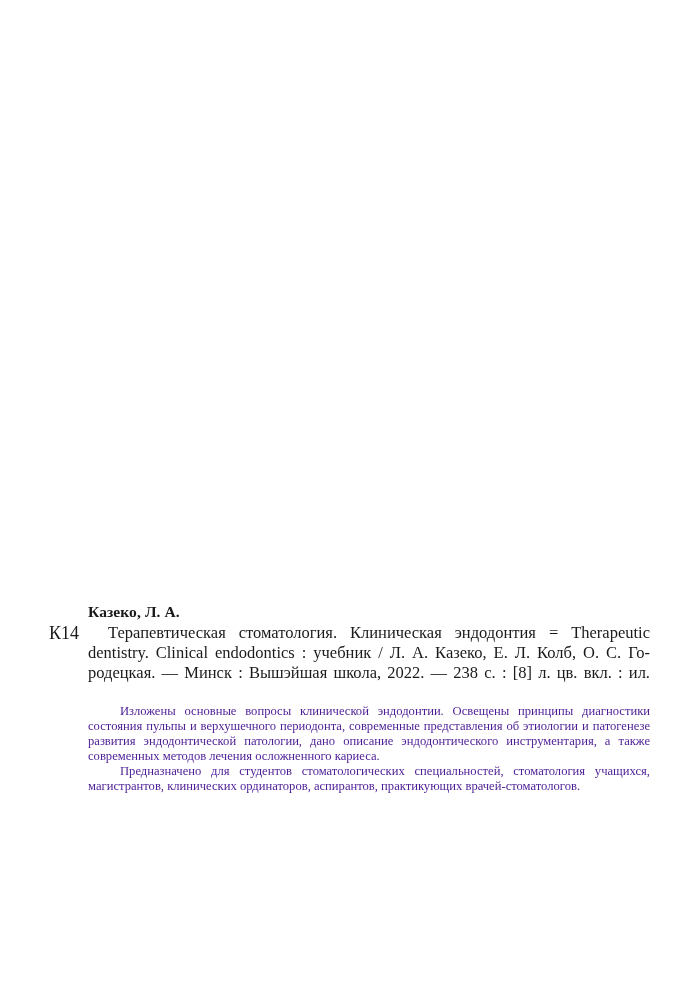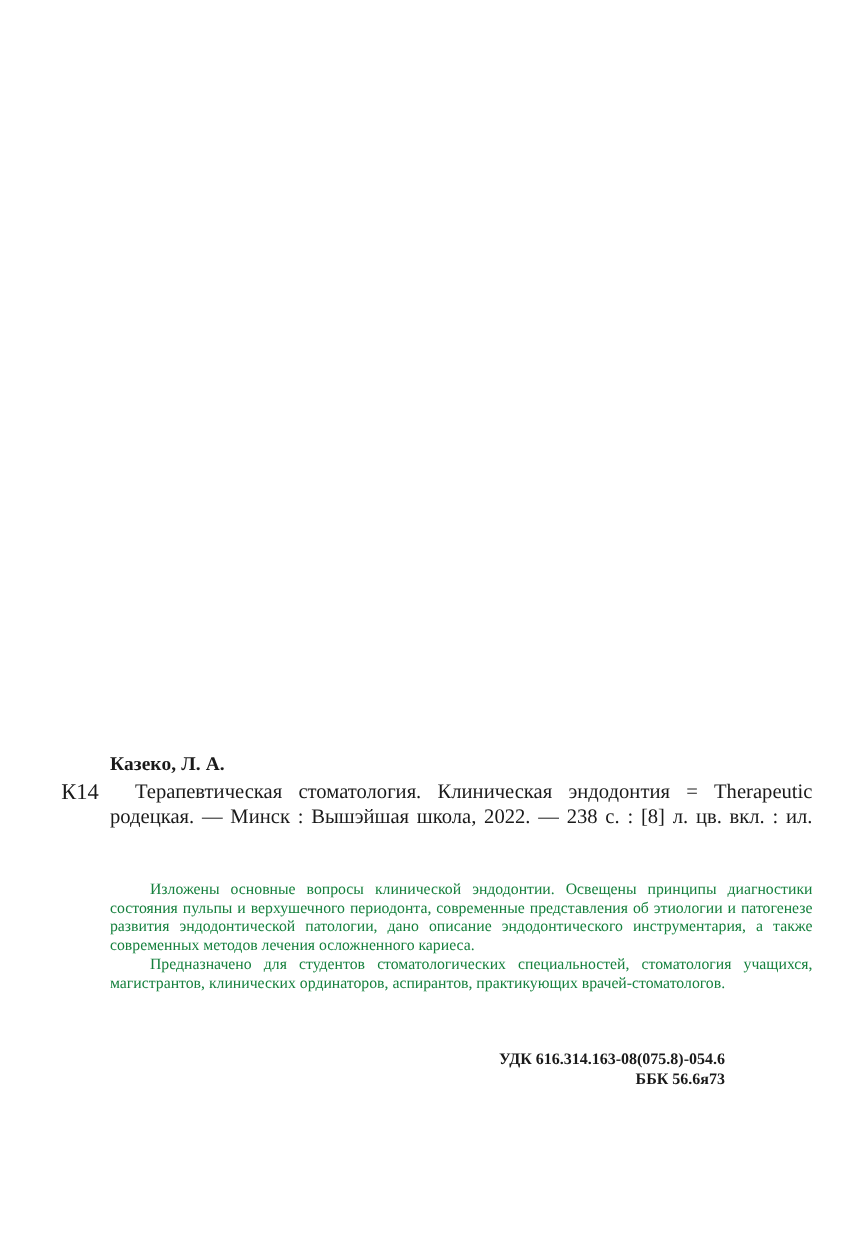--- a/index.html
+++ b/index.html
@@ -17,46 +17,43 @@
     }
     .biblio {
       position: absolute; left: 88px; top: 623px; width: 562px;
       font-size: 16.5px; line-height: 20px;
     }
     .biblio .line { display: block; white-space: nowrap; text-align: justify; text-align-last: justify; font-family: Liberation Serif, serif; }
     .biblio .line.indent { padding-left: 20px; }
     .biblio .line.last { text-align-last: left; }
     .abstract {
       position: absolute; left: 88px; top: 704px; width: 562px;
-      font-size: 12.6px; line-height: 15px; color: #15803d;
+      font-size: 12.6px; line-height: 15px; color: #4c1d95;
     }
     .abstract p { margin: 0; text-indent: 32px; text-align: justify; }
     .classif {
       position: absolute; right: 482px; top: 839px;
       font-weight: bold; font-size: 12.8px; line-height: 16px; text-align: right;
       width: 280px; left: 300px;
     }
   </style>
 </head>
 <body>
 
 <div class="page">
 
   <div class="author">Казеко, Л. А.</div>
 
   <div class="index-code">К14</div>
 
   <div class="biblio">
     <span class="line indent">Терапевтическая стоматология. Клиническая эндодонтия = Therapeutic</span>
+    <span class="line">dentistry. Clinical endodontics : учебник / Л. А. Казеко, Е. Л. Колб, О. С. Го-</span>
     <span class="line">родецкая. — Минск : Вышэйшая школа, 2022. — 238 с. : [8] л. цв. вкл. : ил.</span>
   </div>
 
   <div class="abstract">
     <p>Изложены основные вопросы клинической эндодонтии. Освещены принципы диагностики состояния пульпы и верхушечного периодонта, современные представления об этиологии и патогенезе развития эндодонтической патологии, дано описание эндодонтического инструментария, а также современных методов лечения осложненного кариеса.</p>
     <p>Предназначено для студентов стоматологических специальностей, стоматология учащихся, магистрантов, клинических ординаторов, аспирантов, практикующих врачей-стоматологов.</p>
   </div>
 
-  <div class="classif">
-    <div>УДК 616.314.163-08(075.8)-054.6</div>
-    <div>ББК 56.6я73</div>
-  </div>
 
 </div>
 
 </body></html>

